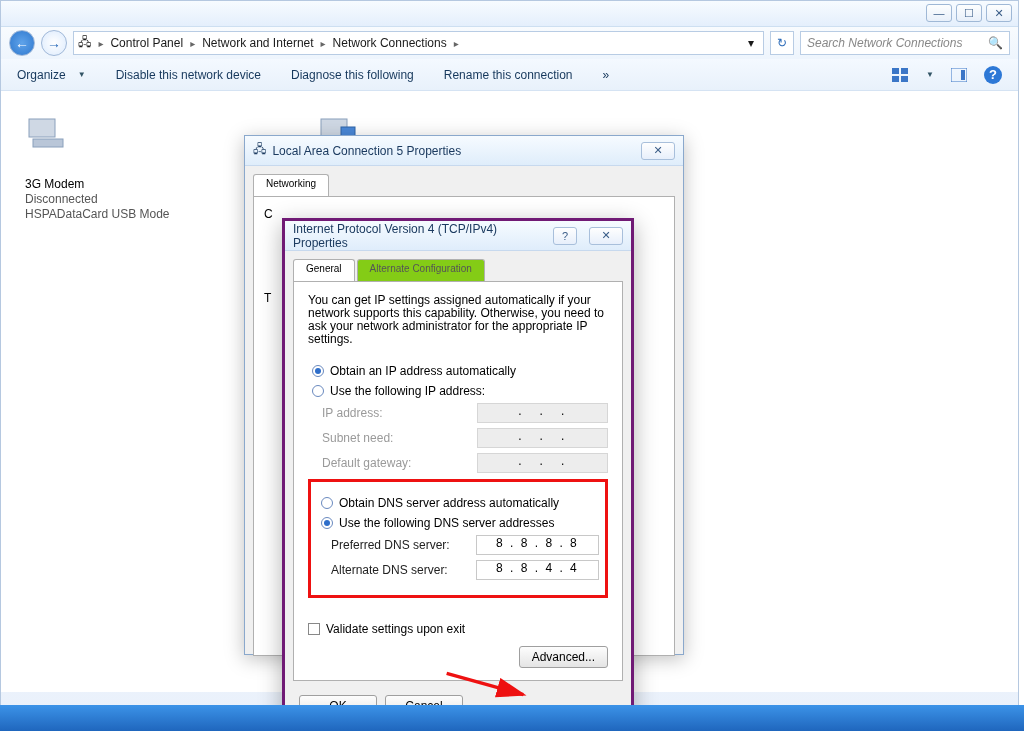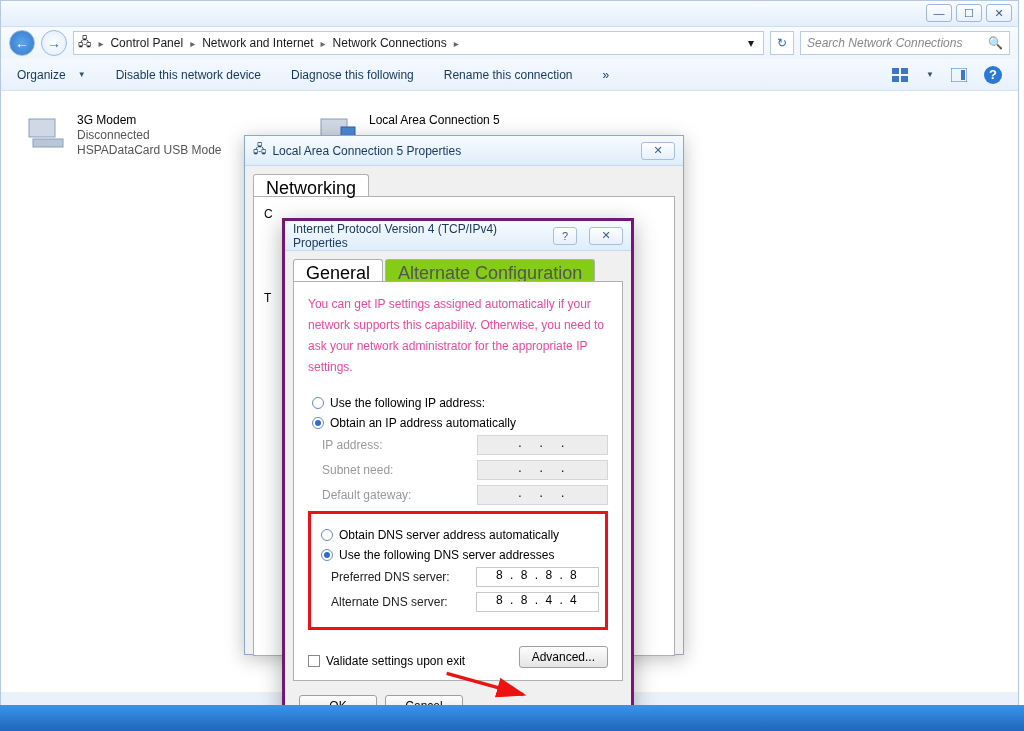--- a/index.html
+++ b/index.html
@@ -65,21 +65,21 @@
     background:linear-gradient(#f4f9ff,#e8f1fb);
     border-bottom:1px solid #d5e3f3; color:#16385c;
   }
   .cmdbar .spacer{flex:1;}
   .cmd-item { display:flex; align-items:center; gap:12px;}
   .drop-caret{font-size:8px; color:#356;}
   .cmd-icons{display:flex; gap:16px; align-items:center;}
   .cmd-ic{width:18px;height:18px;display:flex;align-items:center;justify-content:center;}
   
   .content { position:absolute; top:90px; left:0; right:0; bottom:38px; background:#fff;}
-  .conn-item { position:absolute; display:flex; gap:8px; width:280px;}
+  .conn-item { position:absolute; display:flex; gap:26px; width:280px;flex-direction:column;}
   .conn-icon { width:44px; height:38px; }
   .conn-text { line-height:15px;}
   .conn-name { color:#000;}
   .conn-status { color:#555;}
   .conn-dev { color:#555;}
   
   .dlg1 {
     position:absolute; left:244px; top:135px; width:440px; height:520px;
     border:1px solid #8aa8cc; background:#f0f0f0;
     box-shadow:0 4px 18px rgba(0,0,0,.25);
@@ -92,38 +92,38 @@
   .dlg-title .close{
     margin-left:auto; width:34px;height:18px;border:1px solid #a8bfdb;border-radius:3px;
     background:linear-gradient(#fefefe,#e7effb);
     display:flex;align-items:center;justify-content:center;font-size:11px;color:#3a5d88;
   }
   .dlg1 .tabstrip {
     margin:8px 8px 0 8px; height:22px; display:flex;
   }
   .tab {
     padding:3px 12px; border:1px solid #b0b0b0; border-bottom:none;
-    background:#fff; border-radius:3px 3px 0 0; font-size:18px; margin-right:2px;
+    background:#fff; border-radius:3px 3px 0 0; font-size:10px; margin-right:2px;
   }
   .tab.inactive{background:#84cc16;color:#555;}
   .dlg1 .panel {
     margin:0 8px 8px 8px; border:1px solid #b0b0b0; background:#fff;
     height:460px; padding:10px;
   }
   
   .dlg2 {
     position:absolute; left:282px; top:218px; width:352px; height:504px;
     border:3px solid #701a75; background:#f0f0f0;
     box-shadow:0 6px 22px rgba(0,0,0,.3);
   }
   .dlg2 .body{
     margin:0 8px 8px 8px; border:1px solid #b0b0b0; background:#fff;
     height:400px; padding:12px 14px; position:relative;
   }
-  .info{color:#ec4899; line-height:21px;}
+  .info{color:#000000; line-height:13px;}
   .field-row{display:flex; align-items:center; margin:5px 0 5px 14px;}
   .field-label{width:160px;color:#222;}
   .field-label.dis{color:#9a9a9a;}
   .ip-input{
     width:136px;height:20px;border:1px solid #c8c8c8;background:#fff;
     text-align:center; letter-spacing:2px; font-family:inherit;
   }
   .ip-input.dis{background:#ededed;border-color:#d6d6d6;}
   .radio-row{display:flex;align-items:center;gap:6px;margin:6px 0 2px 4px;}
   .radio{width:12px;height:12px;border-radius:50%;border:1px solid #6a8abf;display:inline-block;position:relative;}
@@ -262,26 +262,26 @@
   </div>
   <div class="tabstrip" style="margin:8px 8px 0 8px;height:22px;display:flex;">
     <div class="tab">General</div>
     <div class="tab inactive">Alternate Configuration</div>
   </div>
   <div class="body">
     <div class="info">You can get IP settings assigned automatically if your network supports this capability. Otherwise, you need to ask your network administrator for the appropriate IP settings.</div>
 
     <div style="height:12px"></div>
     <div class="radio-row">
+      <span class="radio checked"></span>
+      <span>Obtain an IP address automatically</span>
+    </div>
+    <div class="radio-row">
       <span class="radio"></span>
       <span>Use the following IP address:</span>
-    </div>
-    <div class="radio-row">
-      <span class="radio checked"></span>
-      <span>Obtain an IP address automatically</span>
     </div>
     <div class="field-row">
       <span class="field-label dis">IP address:</span>
       <div class="ip-input dis">.&nbsp;&nbsp;&nbsp;.&nbsp;&nbsp;&nbsp;.</div>
     </div>
     <div class="field-row">
       <span class="field-label dis">Subnet need:</span>
       <div class="ip-input dis">.&nbsp;&nbsp;&nbsp;.&nbsp;&nbsp;&nbsp;.</div>
     </div>
     <div class="field-row">

